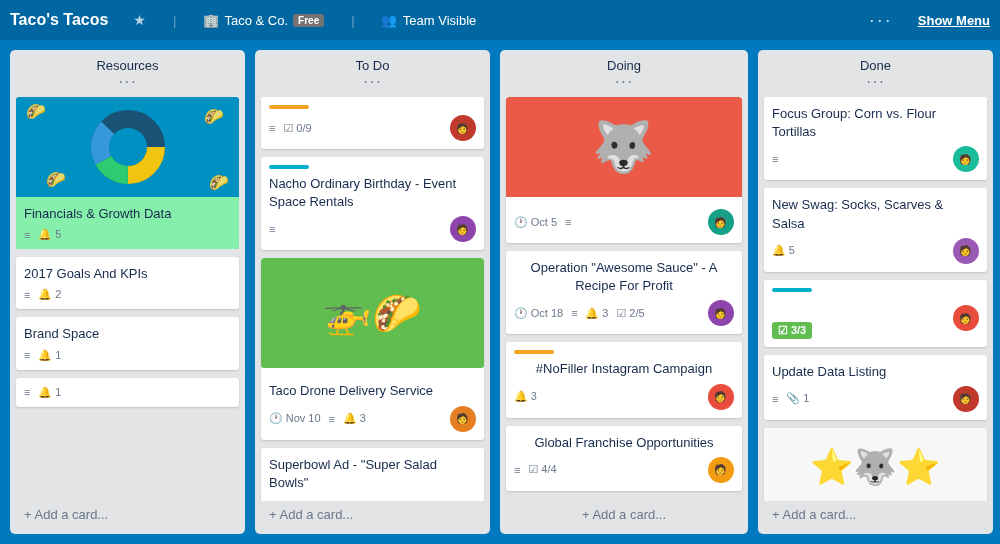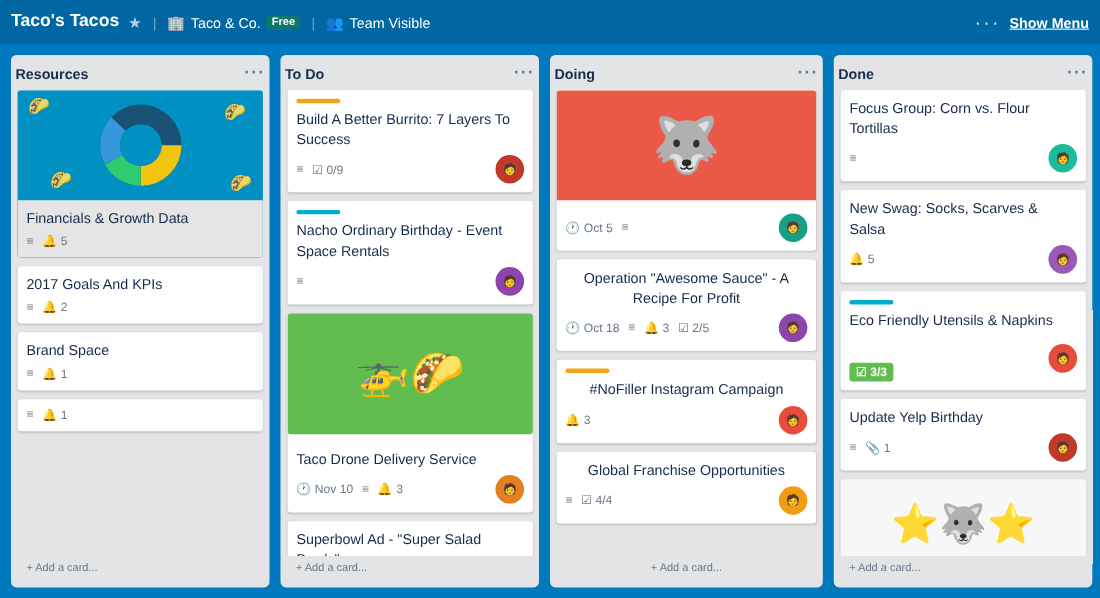--- a/index.html
+++ b/index.html
@@ -11,21 +11,21 @@
       overflow: hidden;
       font-size: 13px;
     }
     
     .header {
       background: rgba(0,0,0,0.15);
       height: 40px;
       display: flex;
       align-items: center;
       padding: 0 10px;
-      gap: 8px;
+      gap: 25px;
     }
     .header-title {
       font-weight: bold;
       font-size: 16px;
       color: #fff;
     }
     .header-star {
       color: rgba(255,255,255,0.7);
       font-size: 14px;
       cursor: pointer;
@@ -35,21 +35,21 @@
       margin: 0 2px;
     }
     .header-org {
       display: flex;
       align-items: center;
       gap: 5px;
       color: #fff;
       font-size: 13px;
     }
     .badge {
-      background: #0f766e;
+      background: #737373;
       color: #fff;
       font-size: 10px;
       padding: 1px 5px;
       border-radius: 3px;
       font-weight: bold;
     }
     .header-team {
       display: flex;
       align-items: center;
       gap: 5px;
@@ -86,23 +86,24 @@
       min-width: 235px;
       max-height: 100%;
       display: flex;
       flex-direction: column;
     }
     .column-header {
       display: flex;
       align-items: center;
       justify-content: space-between;
       padding: 8px 4px 6px;
-      font-weight: bold;
+      font-weight: normal;
       font-size: 13px;
       color: #172b4d;
+      flex-direction: column;
     }
     .column-dots {
       color: #6b778c;
       cursor: pointer;
       font-size: 16px;
       letter-spacing: 1px;
     }
     .column-body {
       flex: 1;
       overflow-y: auto;
@@ -140,21 +141,21 @@
     .card-meta-item {
       display: flex;
       align-items: center;
       gap: 3px;
     }
     .add-card-btn {
       color: #6b778c;
       padding: 6px 8px;
       border-radius: 3px;
       cursor: pointer;
-      font-size: 10px;
+      font-size: 13px;
       margin: 0 6px 6px;
     }
     .card-bottom-row {
       display: flex;
       align-items: center;
       justify-content: space-between;
       margin-top: 4px;
     }
     
     .resource-card {
@@ -167,21 +168,21 @@
     }
     .chart-area {
       height: 100px;
       display: flex;
       align-items: center;
       justify-content: center;
       padding: 8px;
       position: relative;
     }
     .resource-card-bottom {
-      background: #e5e5e5;
+      background: #86efac;
       padding: 8px;
     }
     
     .badge-green {
       background: #61bd4f;
       color: #fff;
       font-size: 11px;
       padding: 2px 6px;
       border-radius: 3px;
       font-weight: bold;
@@ -348,21 +349,20 @@
 
   <div class="column">
     <div class="column-header">
       <span>To Do</span>
       <span class="column-dots">···</span>
     </div>
     <div class="column-body">
 
       <div class="card">
         <div class="card-label-bar" style="background:#f2a31c"></div>
-        <div class="card-title">Build A Better Burrito: 7 Layers To Success</div>
         <div class="card-bottom-row">
           <div class="card-meta">
             <span class="card-meta-item">≡</span>
             <span class="card-meta-item">☑ 0/9</span>
           </div>
           <div style="width:26px;height:26px;border-radius:50%;background:#c0392b;display:inline-flex;align-items:center;justify-content:center;color:#fff;font-size:10px">🧑</div>
         </div>
       </div>
 
       <div class="card">
@@ -481,29 +481,28 @@
         <div class="card-bottom-row">
           <div class="card-meta">
             <span class="card-meta-item">🔔 5</span>
           </div>
           <div style="width:26px;height:26px;border-radius:50%;background:#9b59b6;display:inline-flex;align-items:center;justify-content:center;color:#fff;font-size:10px">🧑</div>
         </div>
       </div>
 
       <div class="card">
         <div class="card-label-bar" style="background:#00aecc"></div>
-        <div class="card-title">Eco Friendly Utensils &amp; Napkins</div>
         <div class="card-bottom-row">
           <span class="badge-green">☑ 3/3</span>
           <div style="width:26px;height:26px;border-radius:50%;background:#e74c3c;display:inline-flex;align-items:center;justify-content:center;color:#fff;font-size:10px">🧑</div>
         </div>
       </div>
 
       <div class="card">
-        <div class="card-title">Update Yelp Birthday</div>
+        <div class="card-title">Update Data Listing</div>
         <div class="card-bottom-row">
           <div class="card-meta">
             <span class="card-meta-item">≡</span>
             <span class="card-meta-item">📎 1</span>
           </div>
           <div style="width:26px;height:26px;border-radius:50%;background:#c0392b;display:inline-flex;align-items:center;justify-content:center;color:#fff;font-size:10px">🧑</div>
         </div>
       </div>
 
       <div class="card-with-image">

